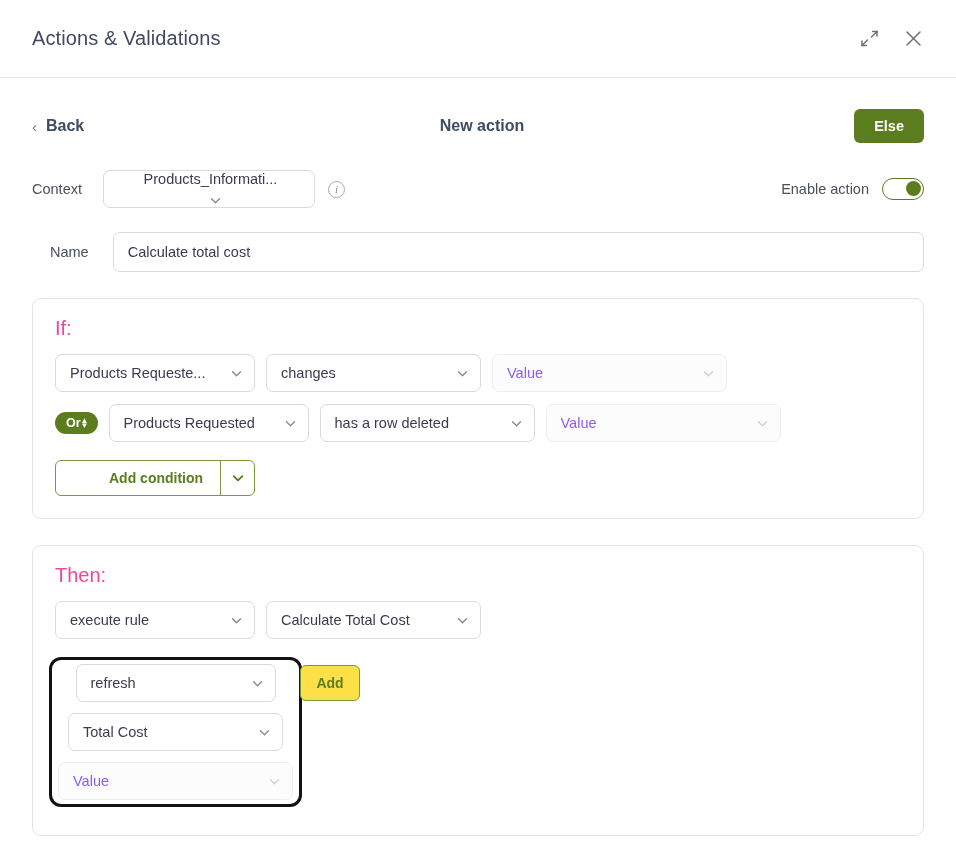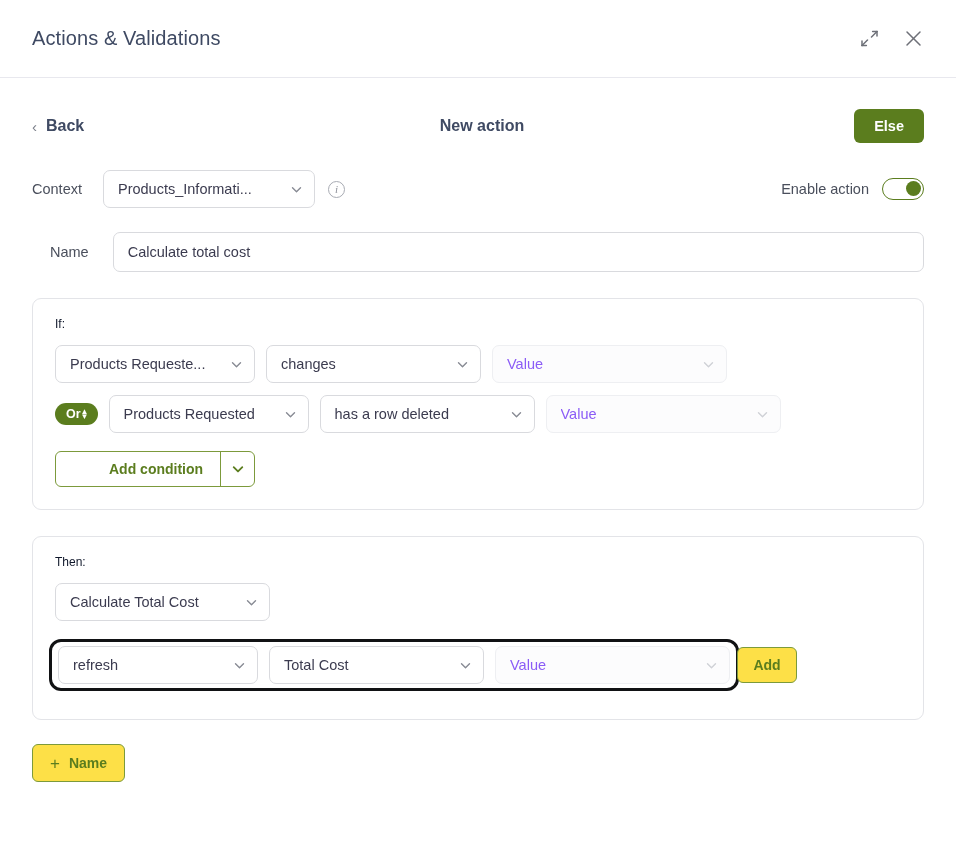--- a/index.html
+++ b/index.html
@@ -100,21 +100,21 @@
   .context-row {
     display: flex;
     align-items: center;
     margin-top: 22px;
     height: 38px;
   }
   .field-label {
     font-size: 14.5px;
     color: #4a4f5c;
   }
-  .ctx-select { margin-left: 21px; width: 212px; }
+  .ctx-select { margin-left: 21px; width: 212px; flex-direction: column; }
   .info-icon {
     margin-left: 13px;
     width: 17px; height: 17px;
     border-radius: 50%;
     border: 1.3px solid #a8abb3;
     color: #8d9099;
     font-size: 11px;
     font-family: "Liberation Serif", serif;
     font-style: italic;
     display: flex; align-items: center; justify-content: center;
@@ -167,32 +167,32 @@
 
   
   .rule-card {
     margin-top: 26px;
     border: 1px solid #e3e4e8;
     border-radius: 9px;
     padding: 18px 22px 22px 22px;
     background: #ffffff;
   }
   .card-legend {
-    font-size: 12px;
-    color: #0f172a;
+    font-size: 20px;
+    color: #ec4899;
     font-weight: 400;
     margin-bottom: 14px;
   }
   .cond-row {
     display: flex;
     align-items: center;
     gap: 11px;
     margin-bottom: 12px;
   }
-  .cond-row:last-of-type { margin-bottom: 0; }
+  .cond-row:last-of-type { margin-bottom: 0; flex-direction: column; }
 
   
   .sel {
     height: 38px;
     border: 1px solid #d9dade;
     border-radius: 7px;
     background: #ffffff;
     display: flex;
     align-items: center;
     padding: 0 11px 0 14px;
@@ -448,20 +448,28 @@
             </svg>
         </div>
       </div>
     </div>
 
     
     <div class="rule-card">
       <div class="card-legend">Then:</div>
 
       <div class="cond-row">
+        <div class="sel w-200">
+          <span class="sel-text">execute rule</span>
+          <span class="caret">
+            <svg width="13" height="13" viewBox="0 0 13 13" fill="none" stroke="currentColor" stroke-width="1.4" stroke-linecap="round" stroke-linejoin="round">
+                <path d="M2.5 4.8 L6.5 8.8 L10.5 4.8"></path>
+              </svg>
+          </span>
+        </div>
         <div class="sel w-215">
           <span class="sel-text">Calculate Total Cost</span>
           <span class="caret">
             <svg width="13" height="13" viewBox="0 0 13 13" fill="none" stroke="currentColor" stroke-width="1.4" stroke-linecap="round" stroke-linejoin="round">
                 <path d="M2.5 4.8 L6.5 8.8 L10.5 4.8"></path>
               </svg>
           </span>
         </div>
       </div>
 

